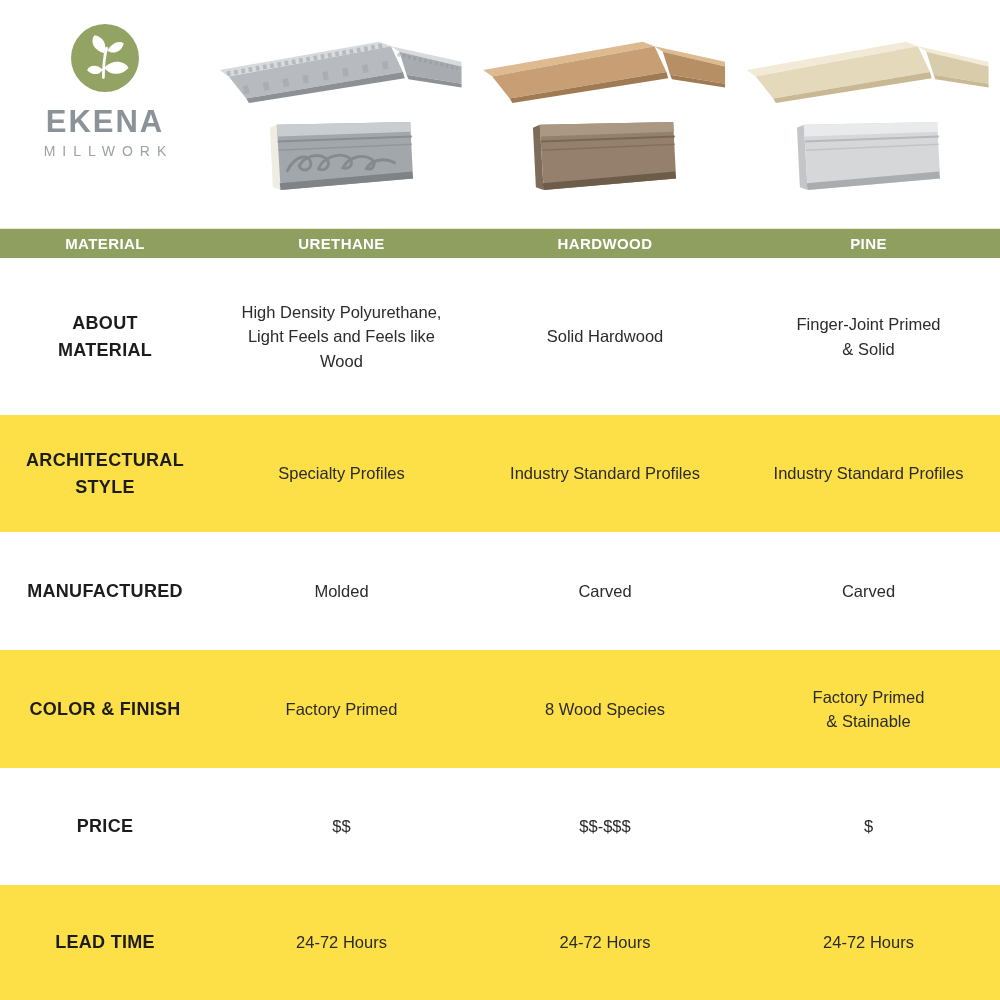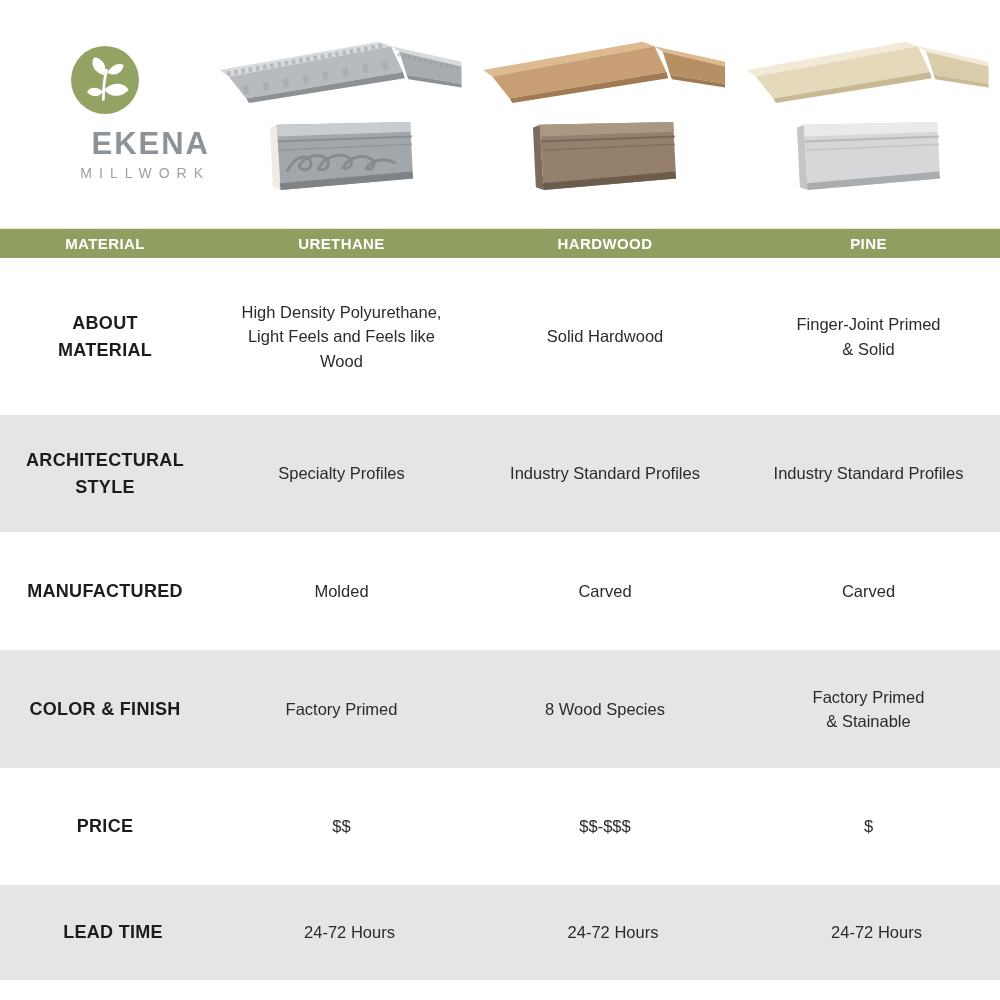--- a/index.html
+++ b/index.html
@@ -1,21 +1,21 @@
 <!DOCTYPE html>
 <html><head>
 <meta charset="utf-8">
 <style>
   html,body{margin:0;padding:0;}
   body{width:1000px;height:1000px;background:#ffffff;font-family:"Liberation Sans",sans-serif;overflow:hidden;}
   .page{width:1000px;height:1000px;display:flex;flex-direction:column;}
 
   
   .hero{height:228px;display:grid;grid-template-columns:210px 263px 264px 263px;}
-  .logo{padding-top:46px;text-align:right;}
+  .logo{padding-top:24px;text-align:center;}
   .logo-circle{width:68px;height:68px;border-radius:50%;background:#92A363;margin:0 auto;display:flex;align-items:center;justify-content:center;}
   .brand-name{margin-top:12px;font-size:31px;font-weight:bold;color:#8B9298;letter-spacing:2px;}
   .brand-sub{margin-top:3px;font-size:14px;color:#9BA1A6;letter-spacing:7px;margin-left:7px;font-weight:400;}
 
   .product{margin:0;position:relative;}
   .crown-wrap{margin-top:38px;height:66px;display:flex;justify-content:center;}
   .crown-wrap svg{width:266px;height:66px;}
   .panel-wrap{margin-top:16px;height:74px;display:flex;justify-content:center;}
   .panel-wrap svg{width:154px;height:74px;}
 
@@ -32,23 +32,23 @@
   .groove{stroke:var(--p-dark);fill:none;}
 
   
   .thead{height:30px;background:#8F9F60;border-top:1px solid #ECE7D2;box-sizing:border-box;
          display:grid;grid-template-columns:210px 263px 264px 263px;align-items:center;text-align:center;}
   .th{color:#ffffff;font-size:15px;font-weight:bold;letter-spacing:0.4px;}
   .th.mat{font-weight:600;}
 
   
   .row{display:grid;grid-template-columns:210px 263px 264px 263px;align-items:center;text-align:center;}
-  .row.gray{background:#e5e5e5;}
+  .row.gray{background:#fde047;}
   .r-about{height:157px;} .r-style{height:117px;} .r-manu{height:118px;}
-  .r-color{height:118px;} .r-price{height:117px;} .r-lead{height:95px;padding-left:8px;}
+  .r-color{height:118px;} .r-price{height:117px;} .r-lead{height:115px;}
   .label{font-size:18px;font-weight:bold;color:#1C1C1C;line-height:1.45;letter-spacing:0.3px;white-space:pre-line;padding:0 8px;}
   .val{font-size:16.5px;color:#2B2B2B;line-height:1.48;white-space:pre-line;padding:0 14px;}
 </style>
 </head>
 <body>
 
 <div class="page">
 
   <header class="hero">
     <div class="logo">

